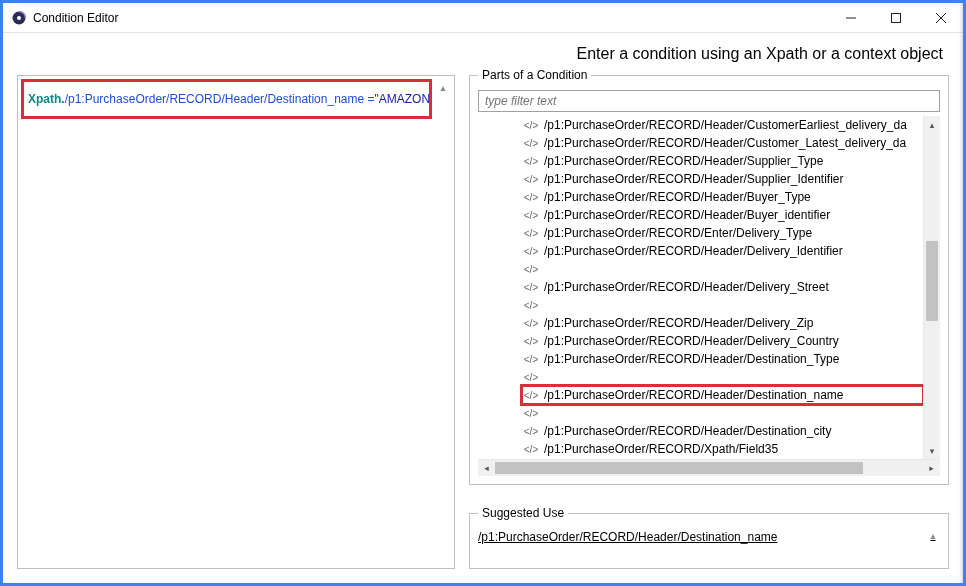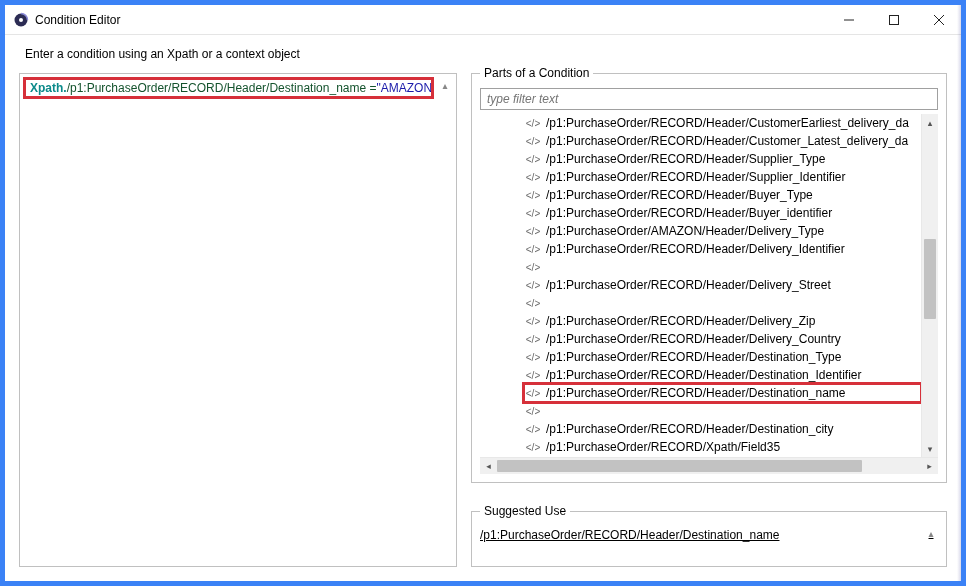--- a/index.html
+++ b/index.html
@@ -7,21 +7,21 @@
     margin: 0; padding: 0;
     width: 966px; height: 586px;
     font-family: "Segoe UI", Tahoma, sans-serif;
     font-size: 12px;
     background: #fff;
     color: #000;
     overflow: hidden;
   }
   .window {
     width: 966px; height: 586px;
-    border: 5px solid #3b82f6;
+    border: 3px solid #3b82f6;
     display: flex;
     flex-direction: column;
     background: #fff;
     position: relative;
   }
   .titlebar {
     height: 30px;
     display: flex;
     align-items: center;
     background: #fff;
@@ -37,22 +37,23 @@
   .titlebar-spacer { flex: 1; }
   .titlebar-btn {
     width: 45px; height: 29px;
     display: flex; align-items: center; justify-content: center;
     font-family: "Segoe UI", sans-serif;
     color: #222;
   }
 
   .instruction {
     padding: 12px 20px 8px 20px;
-    font-size: 12px;
+    font-size: 16px;
     flex-shrink: 0;
+    text-align: right;
   }
 
   .body {
     flex: 1;
     display: flex;
     padding: 4px 14px 14px 14px;
     gap: 14px;
     min-height: 0;
   }
   .left-pane {
@@ -60,29 +61,29 @@
     border: 1px solid #c0c0c0;
     background: #fff;
     position: relative;
     overflow: hidden;
   }
   .xpath-box {
     position: absolute;
     top: 3px; left: 3px; right: 22px;
     height: 20px;
     border: 3px solid #d6303a;
-    padding: 8px 4px;
+    padding: 17px 4px;
     display: flex;
     align-items: center;
     font-size: 12px;
     white-space: nowrap;
     overflow: hidden;
   }
   .xpath-keyword { color: #0b8a8a; font-weight: 600; }
-  .xpath-path { color: #14532d; }
+  .xpath-path { color: #1d4ed8; }
   .xpath-value { color: #1a1aaa; }
   .left-scroll-up {
     position: absolute;
     top: 4px; right: 4px;
     width: 14px; height: 14px;
     display: flex; align-items: center; justify-content: center;
     color: #888;
     font-size: 10px;
   }
 
@@ -294,21 +295,21 @@
               <div class="tree-item">
                 <span class="xml-ico">&lt;/&gt;</span>
                 <span>/p1:PurchaseOrder/RECORD/Header/Buyer_Type</span>
               </div>
               <div class="tree-item">
                 <span class="xml-ico">&lt;/&gt;</span>
                 <span>/p1:PurchaseOrder/RECORD/Header/Buyer_identifier</span>
               </div>
               <div class="tree-item">
                 <span class="xml-ico">&lt;/&gt;</span>
-                <span>/p1:PurchaseOrder/AMAZON/Header/Delivery_Type</span>
+                <span>/p1:PurchaseOrder/RECORD/Enter/Delivery_Type</span>
               </div>
               <div class="tree-item">
                 <span class="xml-ico">&lt;/&gt;</span>
                 <span>/p1:PurchaseOrder/RECORD/Header/Delivery_Identifier</span>
               </div>
               <div class="tree-item">
                 <span class="xml-ico">&lt;/&gt;</span>
               </div>
               <div class="tree-item">
                 <span class="xml-ico">&lt;/&gt;</span>
@@ -324,21 +325,20 @@
               <div class="tree-item">
                 <span class="xml-ico">&lt;/&gt;</span>
                 <span>/p1:PurchaseOrder/RECORD/Header/Delivery_Country</span>
               </div>
               <div class="tree-item">
                 <span class="xml-ico">&lt;/&gt;</span>
                 <span>/p1:PurchaseOrder/RECORD/Header/Destination_Type</span>
               </div>
               <div class="tree-item">
                 <span class="xml-ico">&lt;/&gt;</span>
-                <span>/p1:PurchaseOrder/RECORD/Header/Destination_Identifier</span>
               </div>
               <div class="tree-item highlight">
                 <span class="xml-ico">&lt;/&gt;</span>
                 <span>/p1:PurchaseOrder/RECORD/Header/Destination_name</span>
               </div>
               <div class="tree-item">
                 <span class="xml-ico">&lt;/&gt;</span>
               </div>
               <div class="tree-item">
                 <span class="xml-ico">&lt;/&gt;</span>

